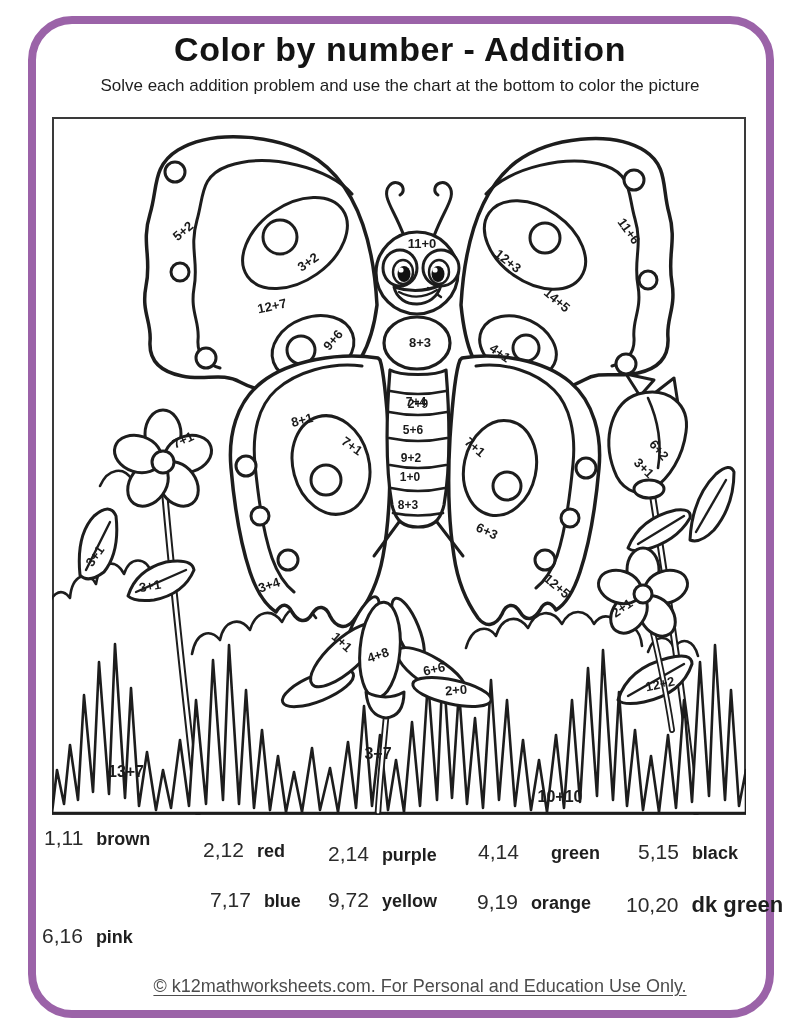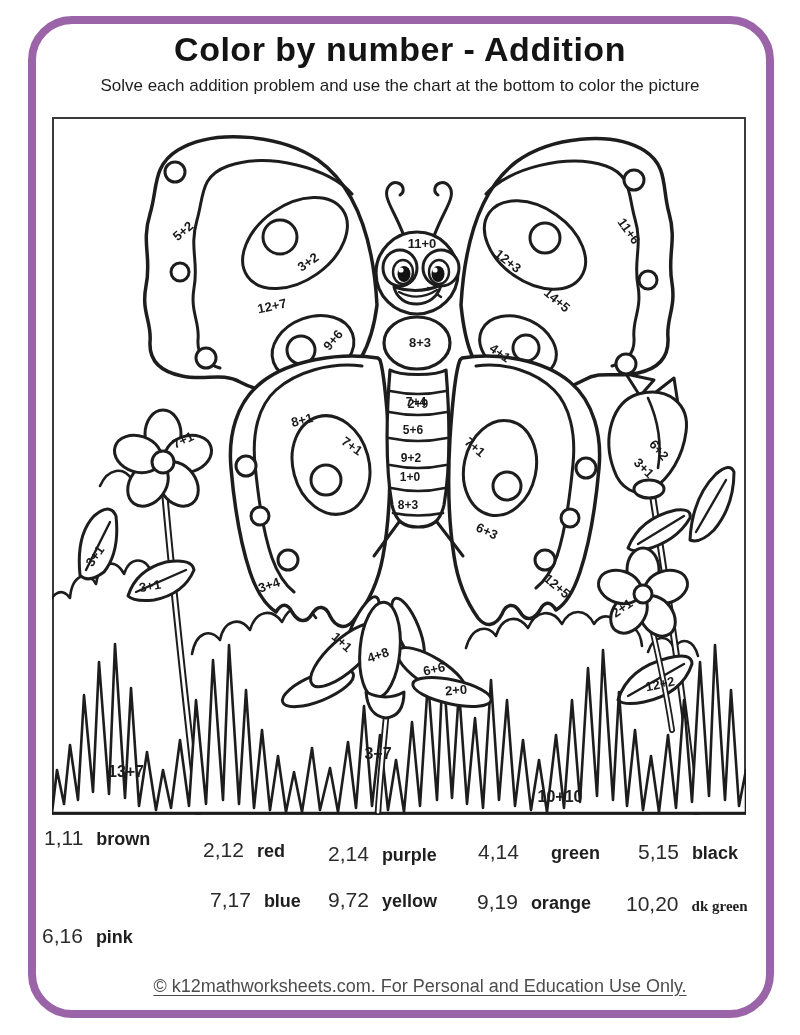--- a/index.html
+++ b/index.html
@@ -26,21 +26,21 @@
   .art{position:absolute;left:52px;top:117px;width:694px;height:698px;}
   .p{
     position:absolute;font-weight:bold;font-size:13px;color:#1b1b1b;
     white-space:nowrap;line-height:1;
   }
   .p.sm{font-size:12px;}
   .p.lg{font-size:16px;}
   .chart-cell{position:absolute;display:flex;align-items:baseline;gap:13px;}
   .chart-num{font-size:21px;color:#2b2b2b;}
   .chart-name{font-size:18px;font-weight:bold;color:#1e1e1e;}
-  .chart-name.small{font-size:15px;font-family:Liberation Serif, serif;}
+  .chart-name.small{font-size:22px;}
   .footer{
     position:absolute;left:0;top:976px;width:800px;text-align:center;
     font-size:18px;color:#4c4c4c;text-decoration:underline;text-underline-offset:3px;padding-left:20px;
   }
 </style>
 </head>
 <body>
 
 <div class="sheet-border"></div>
 

